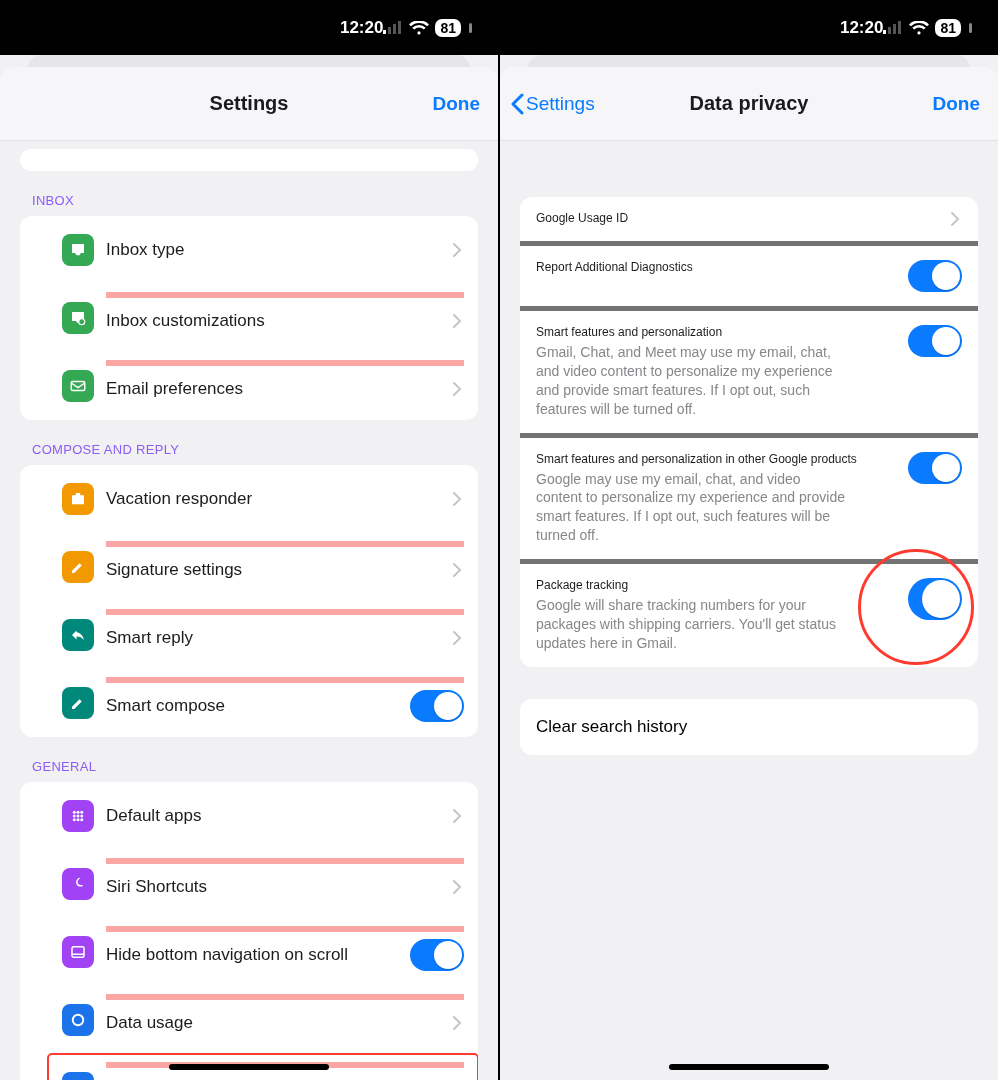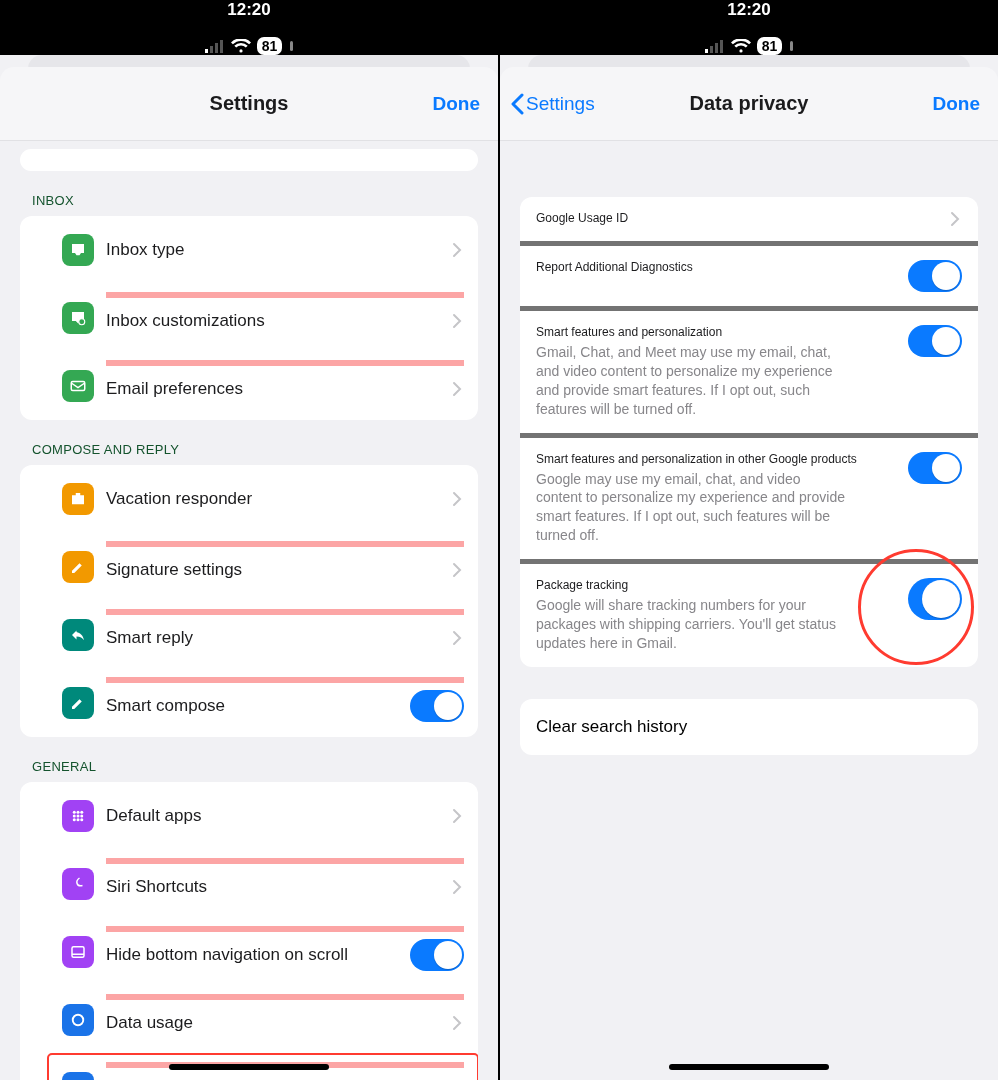--- a/index.html
+++ b/index.html
@@ -1,36 +1,36 @@
 <!DOCTYPE html>
 <html><head>
 <meta charset="utf-8">
 <style>
   * { box-sizing: border-box; margin: 0; padding: 0; }
   html, body { width: 998px; height: 1080px; background: #000; font-family: -apple-system, "SF Pro Text", "Helvetica Neue", Arial, sans-serif; }
   .stage { display: flex; width: 998px; height: 1080px; }
   .phone { flex: 1; background: #f1f1f4; position: relative; overflow: hidden; }
   .phone + .phone { border-left: 2px solid #000; } 
   
-  .statusbar { background:#000; color:#fff; height:55px; display:flex; align-items:center; justify-content:space-between; padding:0 26px; font-weight:600; font-size:17px;flex-direction:column; }
+  .statusbar { background:#000; color:#fff; height:55px; display:flex; align-items:center; justify-content:flex-end; padding:0 26px; font-weight:600; font-size:17px; }
   .status-right { display:flex; align-items:center; gap:6px; }
   .icon-signal, .icon-wifi, .icon-battery { display:inline-flex; }
   .battery-pill{ background:#fff; color:#000; border-radius:7px; padding:1px 5px; font-size:14px; font-weight:700; display:flex; align-items:center;}
   .battery-tip{display:inline-block;width:3px;height:10px;background:#888;border-radius:2px;margin-left:2px;}
   
   .sheet-back{ height:14px; margin:0 28px; background:#e6e6ea; border-radius:14px 14px 0 0;}
   
   .navbar{ background:#f6f6f8; border-bottom:1px solid #e1e1e4; height:74px; display:flex; align-items:center; position:relative; border-radius:14px 14px 0 0; margin-top:-2px;}
   .nav-title{ position:absolute; left:0; right:0; text-align:center; font-size:20px; font-weight:700; color:#1b1b1d;}
   .nav-right{ margin-left:auto; padding-right:18px; color:#0a7aff; font-size:19px; font-weight:600;}
   .nav-left{ padding-left:10px; color:#0a7aff; font-size:19px; display:flex; align-items:center; gap:2px;}
   .chev-back svg{display:block;}
   
   .content{ padding:0 12px 30px; overflow:auto; height:calc(1080px - 55px - 14px - 58px);}
-  .section-label{ font-size:13px; color:#14532d; padding:22px 20px 8px; text-transform:uppercase; letter-spacing:0.3px;}
+  .section-label{ font-size:13px; color:#8b5cf6; padding:22px 20px 8px; text-transform:uppercase; letter-spacing:0.3px;}
   .card{ background:#fff; border-radius:12px; margin:0 8px; overflow:hidden;}
   .row{ display:flex; align-items:center; min-height:52px; padding:8px 14px; position:relative;margin-left:28px;}
   .row + .row .row-body{ border-top:6px solid #fca5a5;}
   .row .row-body{ flex:1; display:flex; align-items:center; min-height:52px; margin-left:12px; gap:10px;}
   .icon-sq{ width:32px;height:32px;border-radius:8px;display:flex;align-items:center;justify-content:center;flex:0 0 32px;}
   .icon-sq svg{display:block;}
   .row-label{ font-size:17px; color:#1c1c1e; }
   .chev{ margin-left:auto; color:#c5c5c8; font-size:20px; padding-right:2px;}
   .chev svg{display:block;}
   .toggle{ margin-left:auto; width:54px; height:32px; background:#0a7aff; border-radius:16px; position:relative; flex:0 0 54px;}

